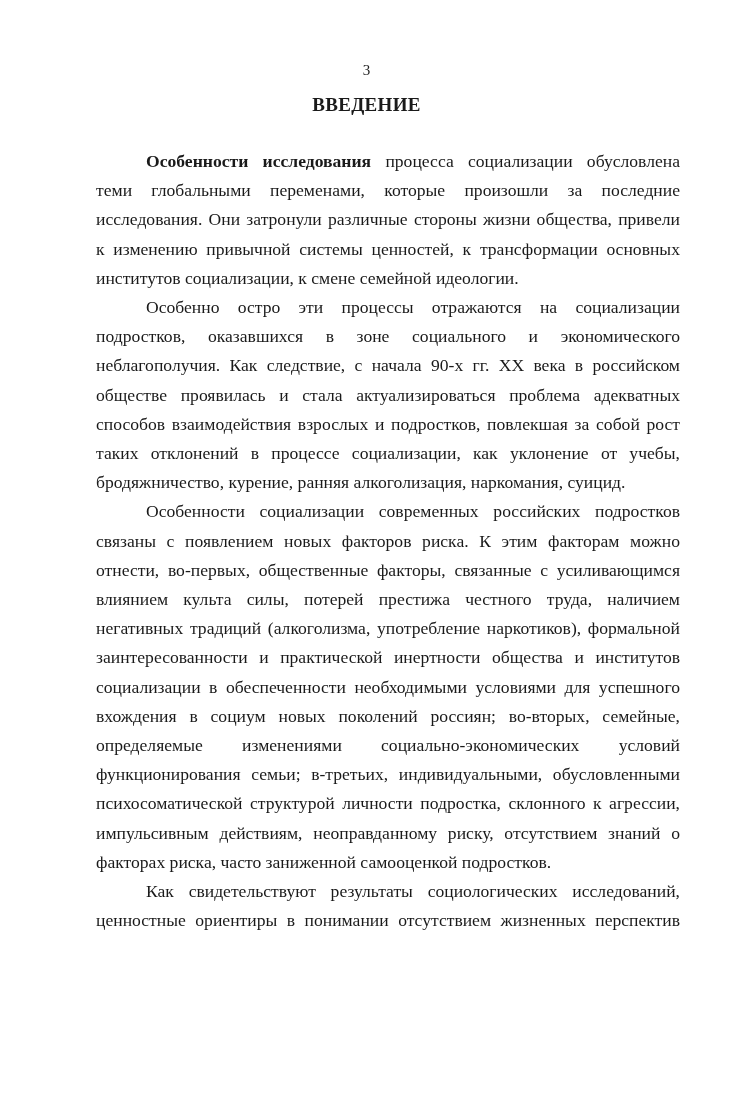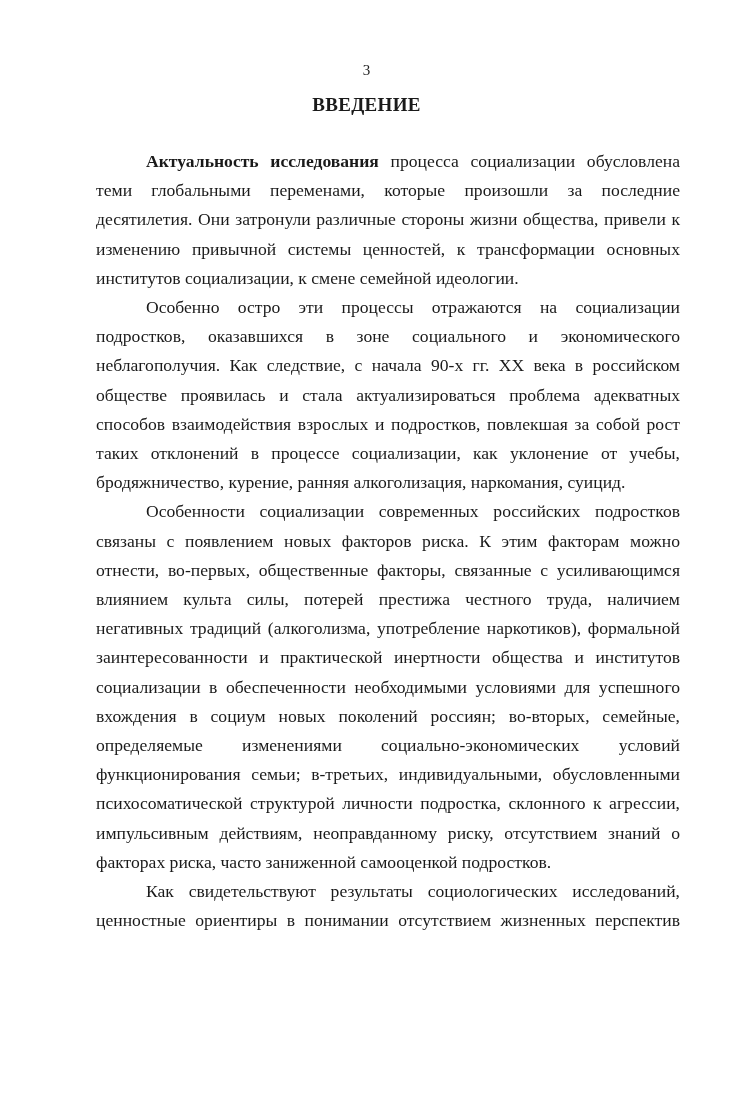--- a/index.html
+++ b/index.html
@@ -54,17 +54,17 @@
   }
 </style>
 </head>
 <body>
 
 <div class="page-number">3</div>
 
 <h1 class="page-title">ВВЕДЕНИЕ</h1>
 
 <div class="body-text">
-  <p class="para"><span class="bold-lead">Актуальность исследования</span><span> процесса социализации обусловлена теми глобальными переменами, которые произошли за последние десятилетия. Они затронули различные стороны жизни общества, привели к изменению привычной системы ценностей, к трансформации основных институтов социализации, к смене семейной идеологии.</span></p>
+  <p class="para"><span class="bold-lead">Особенности исследования</span><span> процесса социализации обусловлена теми глобальными переменами, которые произошли за последние исследования. Они затронули различные стороны жизни общества, привели к изменению привычной системы ценностей, к трансформации основных институтов социализации, к смене семейной идеологии.</span></p>
   <p class="para"><span>Особенно остро эти процессы отражаются на социализации подростков, оказавшихся в зоне социального и экономического неблагополучия. Как следствие, с начала 90-х гг. XX века в российском обществе проявилась и стала актуализироваться проблема адекватных способов взаимодействия взрослых и подростков, повлекшая за собой рост таких отклонений в процессе социализации, как уклонение от учебы, бродяжничество, курение, ранняя алкоголизация, наркомания, суицид.</span></p>
   <p class="para"><span>Особенности социализации современных российских подростков связаны с появлением новых факторов риска. К этим факторам можно отнести, во-первых, общественные факторы, связанные с усиливающимся влиянием культа силы, потерей престижа честного труда, наличием негативных традиций (алкоголизма, употребление наркотиков), формальной заинтересованности и практической инертности общества и институтов социализации в обеспеченности необходимыми условиями для успешного вхождения в социум новых поколений россиян; во-вторых, семейные, определяемые изменениями социально-экономических условий функционирования семьи; в-третьих, индивидуальными, обусловленными психосоматической структурой личности подростка, склонного к агрессии, импульсивным действиям, неоправданному риску, отсутствием знаний о факторах риска, часто заниженной самооценкой подростков.</span></p>
   <p class="para last-para" style="text-align-last: justify;"><span>Как свидетельствуют результаты социологических исследований, ценностные ориентиры в понимании отсутствием жизненных перспектив</span></p>
 </div>
 
 </body></html>

